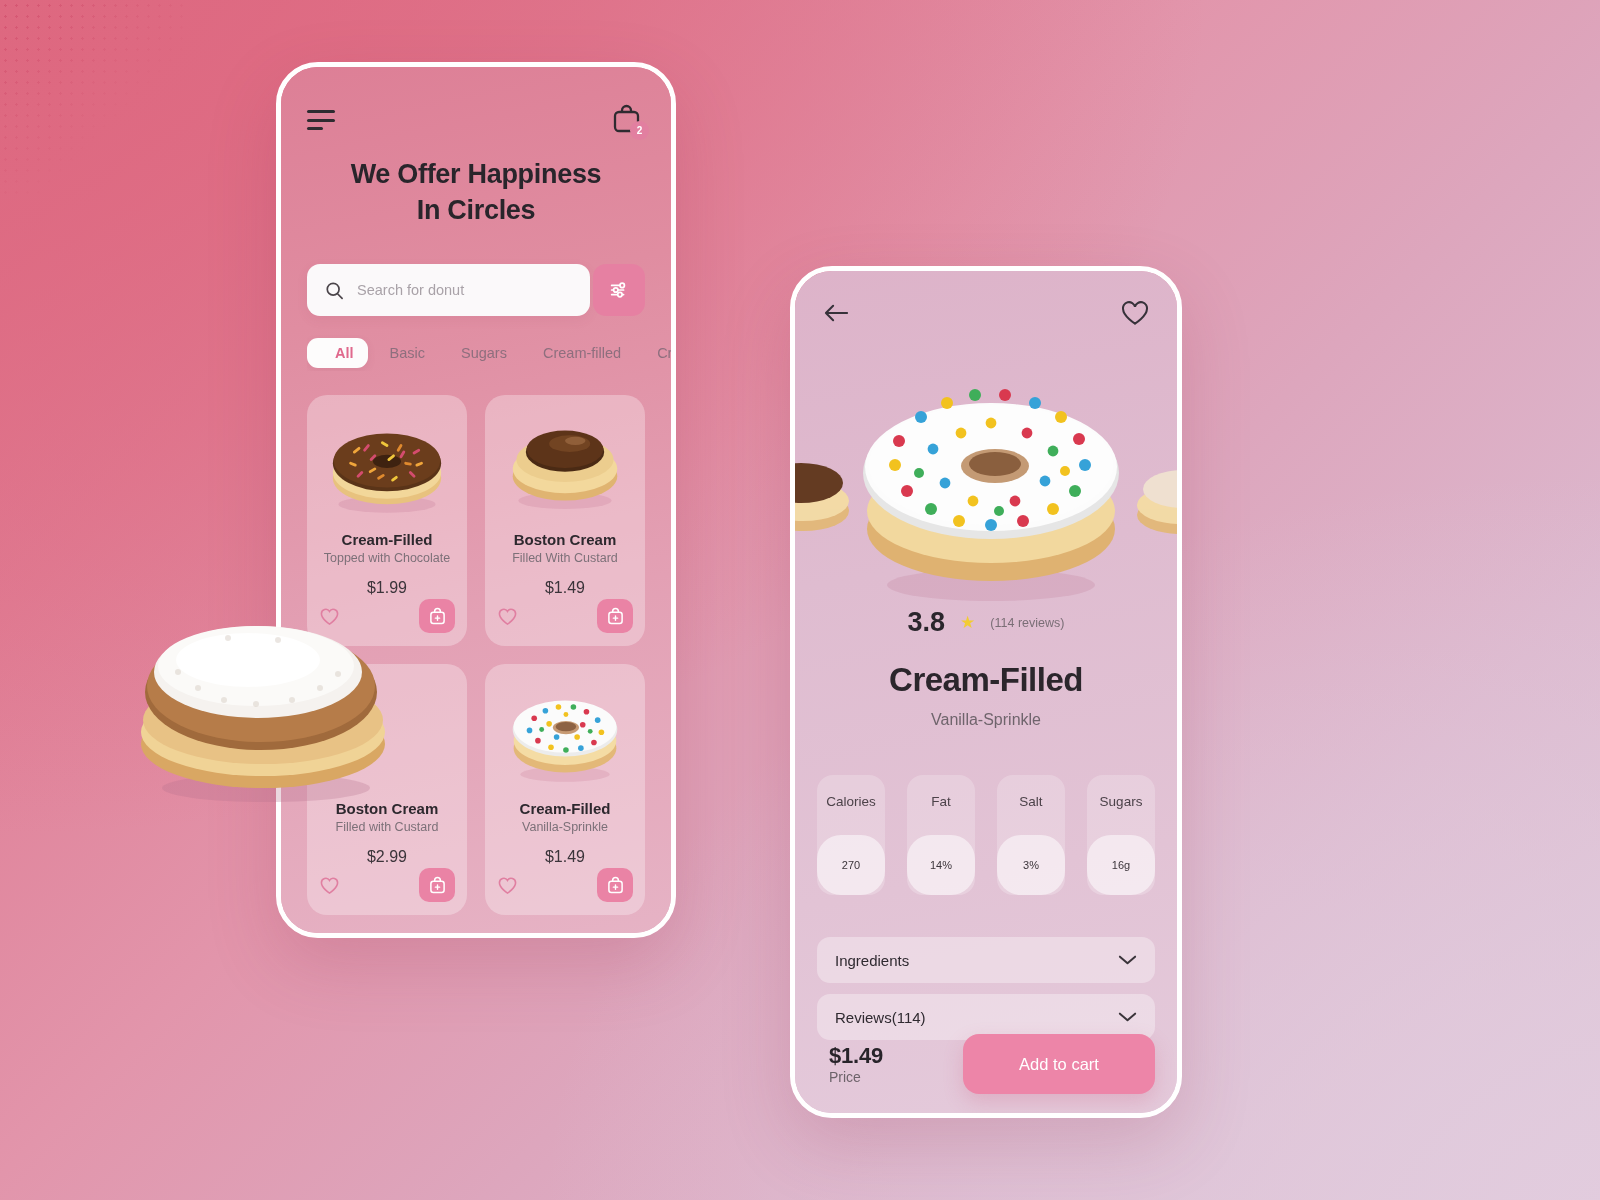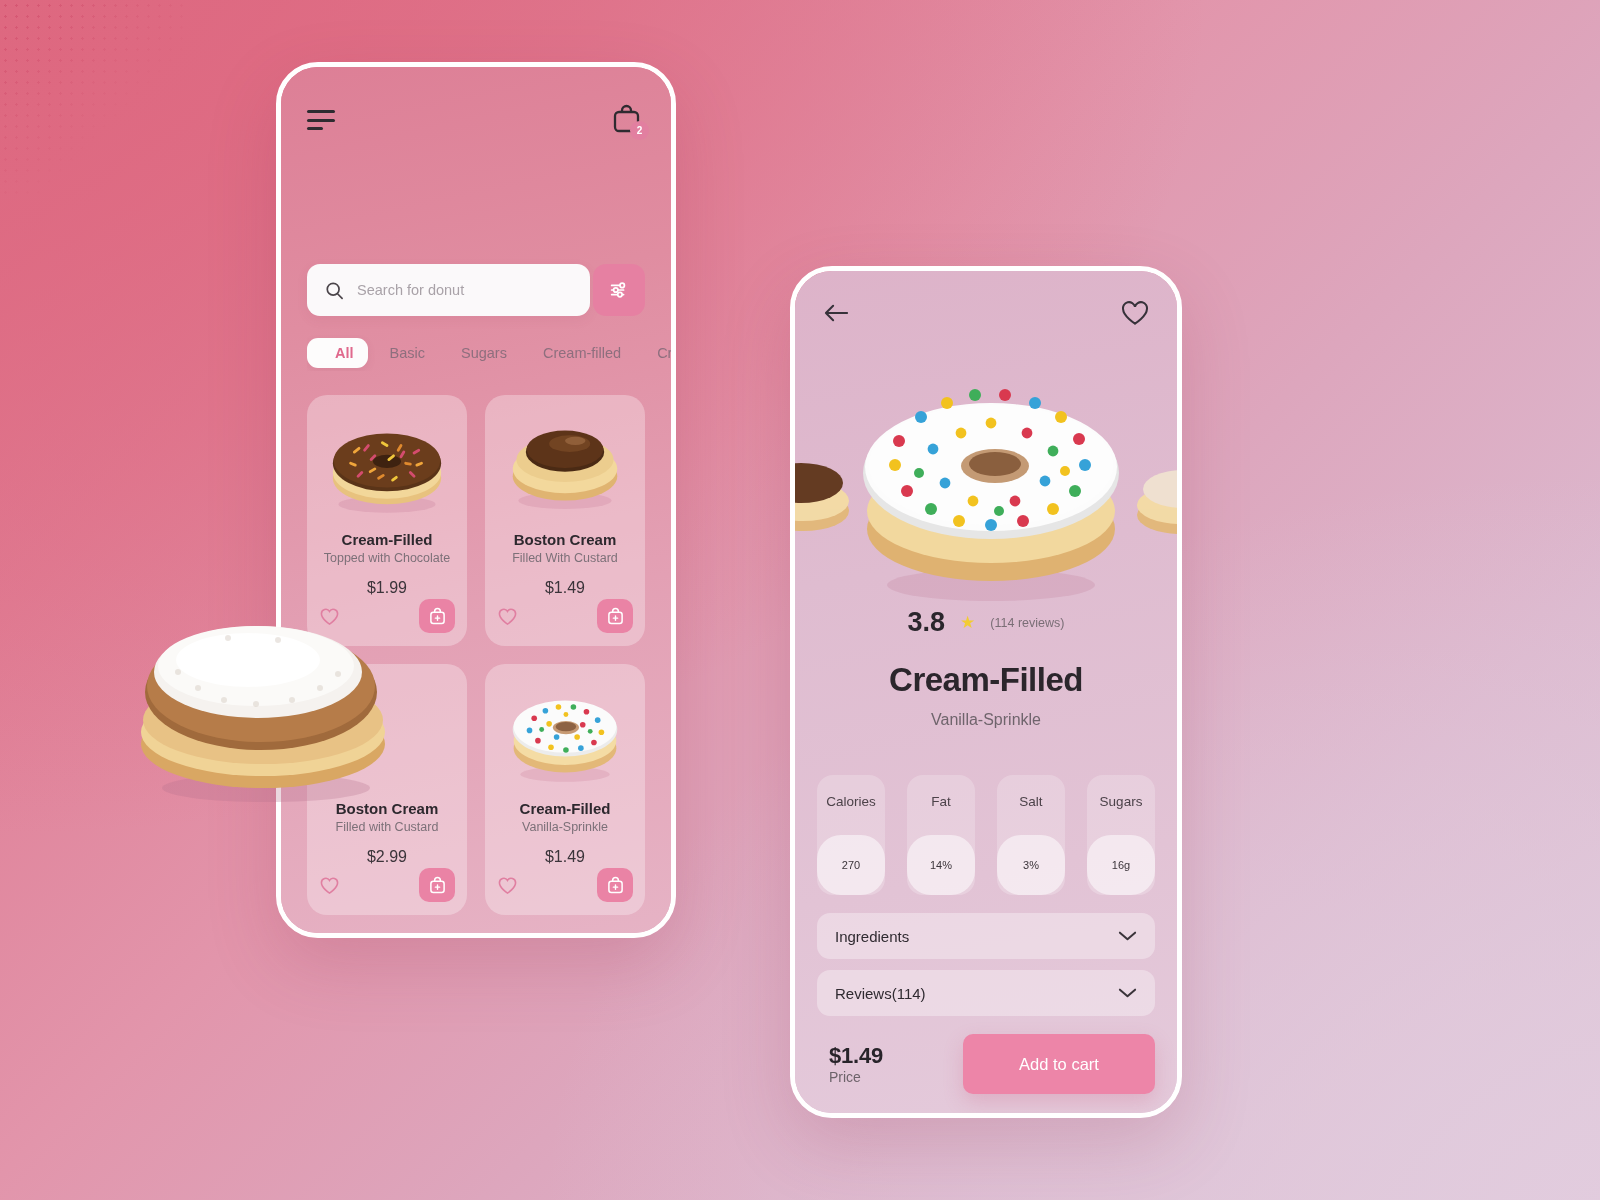--- a/index.html
+++ b/index.html
@@ -98,31 +98,31 @@
           display:grid; grid-template-columns:repeat(4,1fr); gap:22px; }
   .ncell{ position:relative; border-radius:16px; background:rgba(255,255,255,.22); overflow:hidden;
           display:flex; flex-direction:column; align-items:center; }
   .ncell .nlab{ font-size:13.5px; color:#4c4249; margin-top:19px; }
   .ncell .nval{ position:absolute; left:0; right:0; bottom:0; height:60px; border-radius:24px;
                 background:rgba(255,255,255,.52); display:flex; align-items:center; justify-content:center;
                 font-size:11px; color:#3c353b; }
 
   .acc{ position:absolute; left:22px; right:22px; height:46px; border-radius:13px;
         background:rgba(255,255,255,.34); display:flex; align-items:center;
-        justify-content:space-between; padding:16px 18px; cursor:pointer; }
+        justify-content:space-between; padding:16px 18px; cursor:pointer;margin-top:24px; }
   .acc .alab{ font-size:15px; color:#2f2a30; }
   .acc1{ top:642px; }
   .acc2{ top:699px; }
 
   .bottombar{ position:absolute; left:22px; right:22px; top:760px; height:66px;
               display:flex; align-items:center; justify-content:space-between; }
   .priceblock{ padding-left:12px; }
   .priceblock .pv{ font-size:22px; font-weight:700; color:#28242a; letter-spacing:-.2px; }
   .priceblock .pl{ font-size:14px; color:#6d636a; margin-top:0; }
-  .addcart{ width:192px; height:60px; border-radius:10px; background:#ed85a8; border:none;
+  .addcart{ width:192px; height:60px; border-radius:16px; background:#ed85a8; border:none;
             color:#fff; font-size:16.5px; font-weight:500; cursor:pointer;
             box-shadow:0 8px 20px rgba(200,80,120,.22); font-family:"Liberation Sans", sans-serif; }
 
   
   .float-donut{ position:absolute; left:128px; top:616px; width:270px; height:190px; pointer-events:none; }
 </style>
 </head>
 <body>
 
 <div class="bg-dots"></div>
@@ -138,20 +138,24 @@
       </div>
       <div class="cartwrap">
         <svg width="32" height="33" viewBox="0 0 32 33" fill="none">
           <rect x="4" y="10" width="23" height="19" rx="4" stroke="#2f2b30" stroke-width="2.3"></rect>
           <path d="M11 11V8.5a4.5 4.5 0 0 1 9 0V11" stroke="#2f2b30" stroke-width="2.3" fill="none"></path>
         </svg>
         <span class="cart-badge">2</span>
       </div>
     </div>
 
+    <div class="headline">
+      <div>We Offer Happiness</div>
+      <div>In Circles</div>
+    </div>
 
     <div class="searchrow">
       <div class="searchbox">
         <svg width="19" height="19" viewBox="0 0 20 20" fill="none">
           <circle cx="8.6" cy="8.6" r="6.2" stroke="#4b454a" stroke-width="1.8"></circle>
           <path d="M13.2 13.4 18 18.2" stroke="#4b454a" stroke-width="1.8" stroke-linecap="round"></path>
         </svg>
         <span class="ph">Search for donut</span>
       </div>
       <button class="filterbtn">

